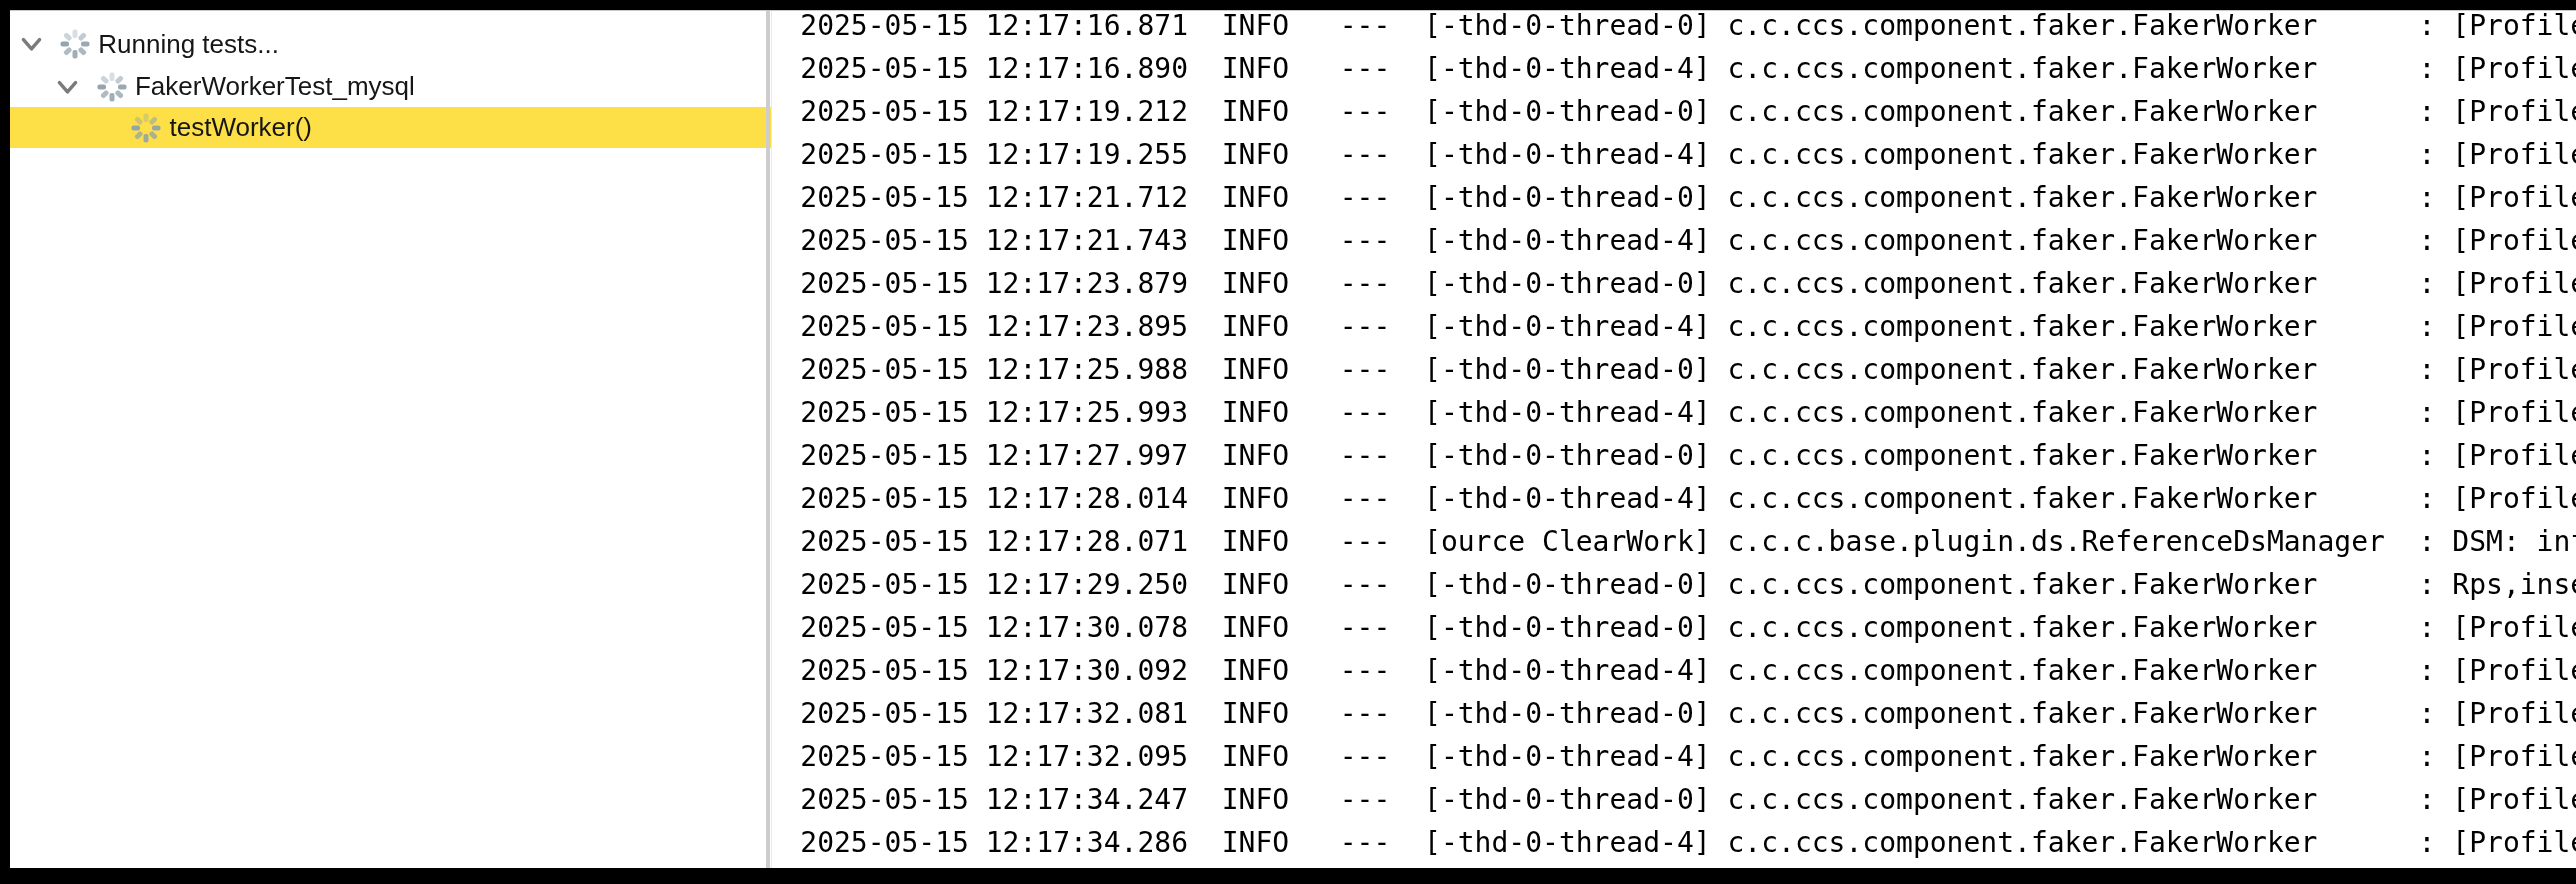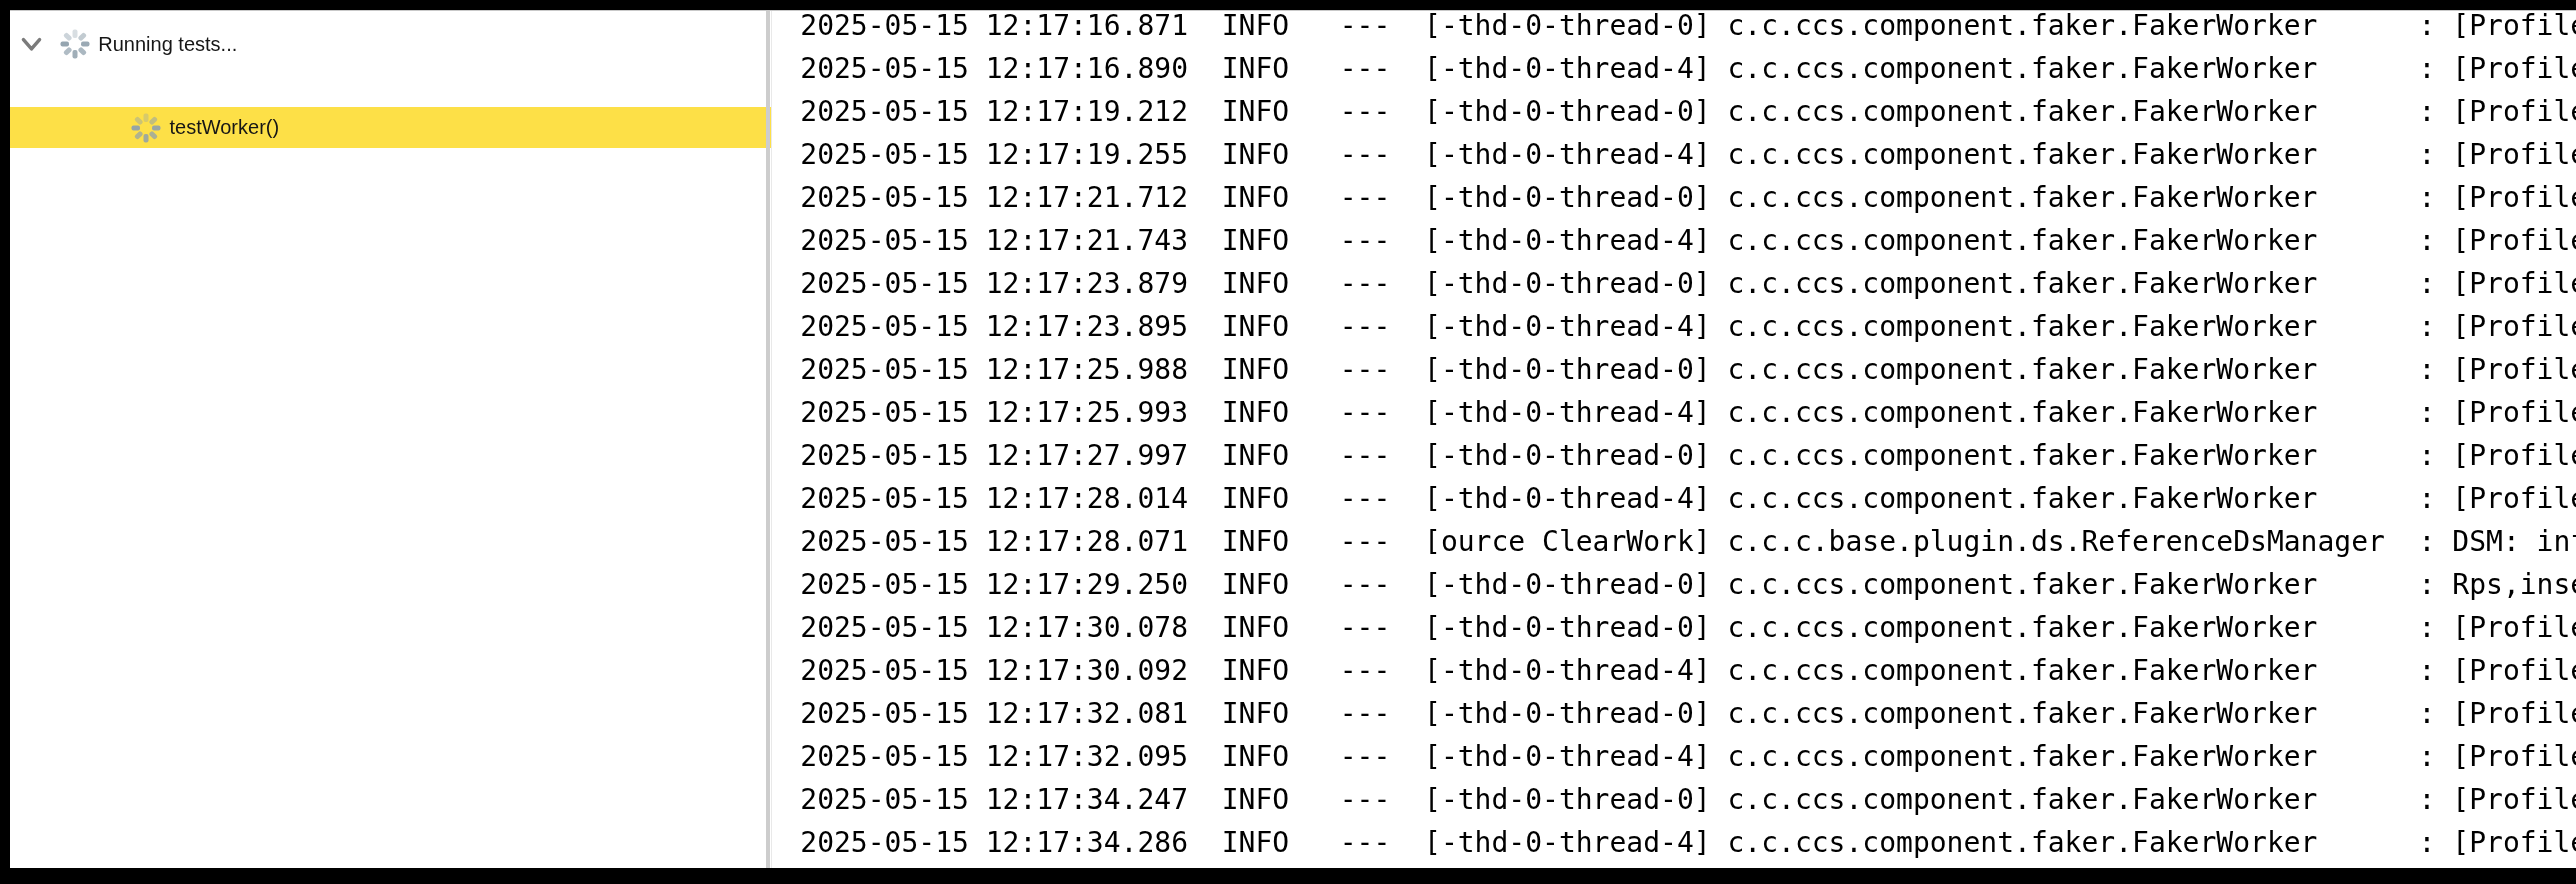--- a/index.html
+++ b/index.html
@@ -5,21 +5,21 @@
   html,body{margin:0;padding:0;background:#000;}
   .frame{position:relative;width:3439px;height:884px;background:#000;overflow:hidden;
          font-family:"Liberation Sans",sans-serif;}
   .content{position:absolute;left:10.3px;top:10.3px;width:3414px;height:858px;background:#ffffff;
            border-top:1px solid #c9c9c9;box-sizing:border-box;}
 
   
   .tree-panel{position:absolute;left:0;top:0;width:756px;height:100%;background:#fff;}
   .tree-row{position:absolute;left:0;width:100%;height:41px;display:flex;align-items:center;}
   .tree-row.selected{background:#fde047;}
-  .tree-label{font-size:20px;color:#161616;white-space:nowrap;letter-spacing:0px;}
+  .tree-label{font-size:26px;color:#161616;white-space:nowrap;letter-spacing:0px;}
   .chevron{width:23px;height:16.5px;flex:0 0 auto;}
   .spin{width:30px;height:30px;flex:0 0 auto;}
   .gap-a{width:17.5px;flex:0 0 auto;}   
   .gap-b{width:8.2px;flex:0 0 auto;}   
 
   
   .splitter{position:absolute;left:756px;top:0;width:4.1px;height:100%;background:#cdcdcd;}
   .splitter-inner{position:absolute;left:761px;top:0;width:1.5px;height:100%;background:#e9e9e9;}
 
   
@@ -58,20 +58,31 @@
           <polyline points="3,3 10,11 17,3" fill="none" stroke="#7b7b7b" stroke-width="3" stroke-linecap="round" stroke-linejoin="round"></polyline>
         </svg>
         <span class="gap-a"></span>
         <svg class="spin" viewBox="0 0 60 60">
           <use href="#spinner-glyph"></use>
         </svg>
         <span class="gap-b"></span>
         <span class="tree-label">Running tests...</span>
       </div>
 
+      <div class="tree-row" style="top:55px;padding-left:46px;">
+        <svg class="chevron" viewBox="0 0 20 14">
+          <polyline points="3,3 10,11 17,3" fill="none" stroke="#7b7b7b" stroke-width="3" stroke-linecap="round" stroke-linejoin="round"></polyline>
+        </svg>
+        <span class="gap-a"></span>
+        <svg class="spin" viewBox="0 0 60 60">
+          <use href="#spinner-glyph"></use>
+        </svg>
+        <span class="gap-b"></span>
+        <span class="tree-label">FakerWorkerTest_mysql</span>
+      </div>
 
       <div class="tree-row selected" style="top:96px;padding-left:121px;">
         <svg class="spin" viewBox="0 0 60 60">
           <use href="#spinner-glyph"></use>
         </svg>
         <span class="gap-b"></span>
         <span class="tree-label">testWorker()</span>
       </div>
     </div>
 

